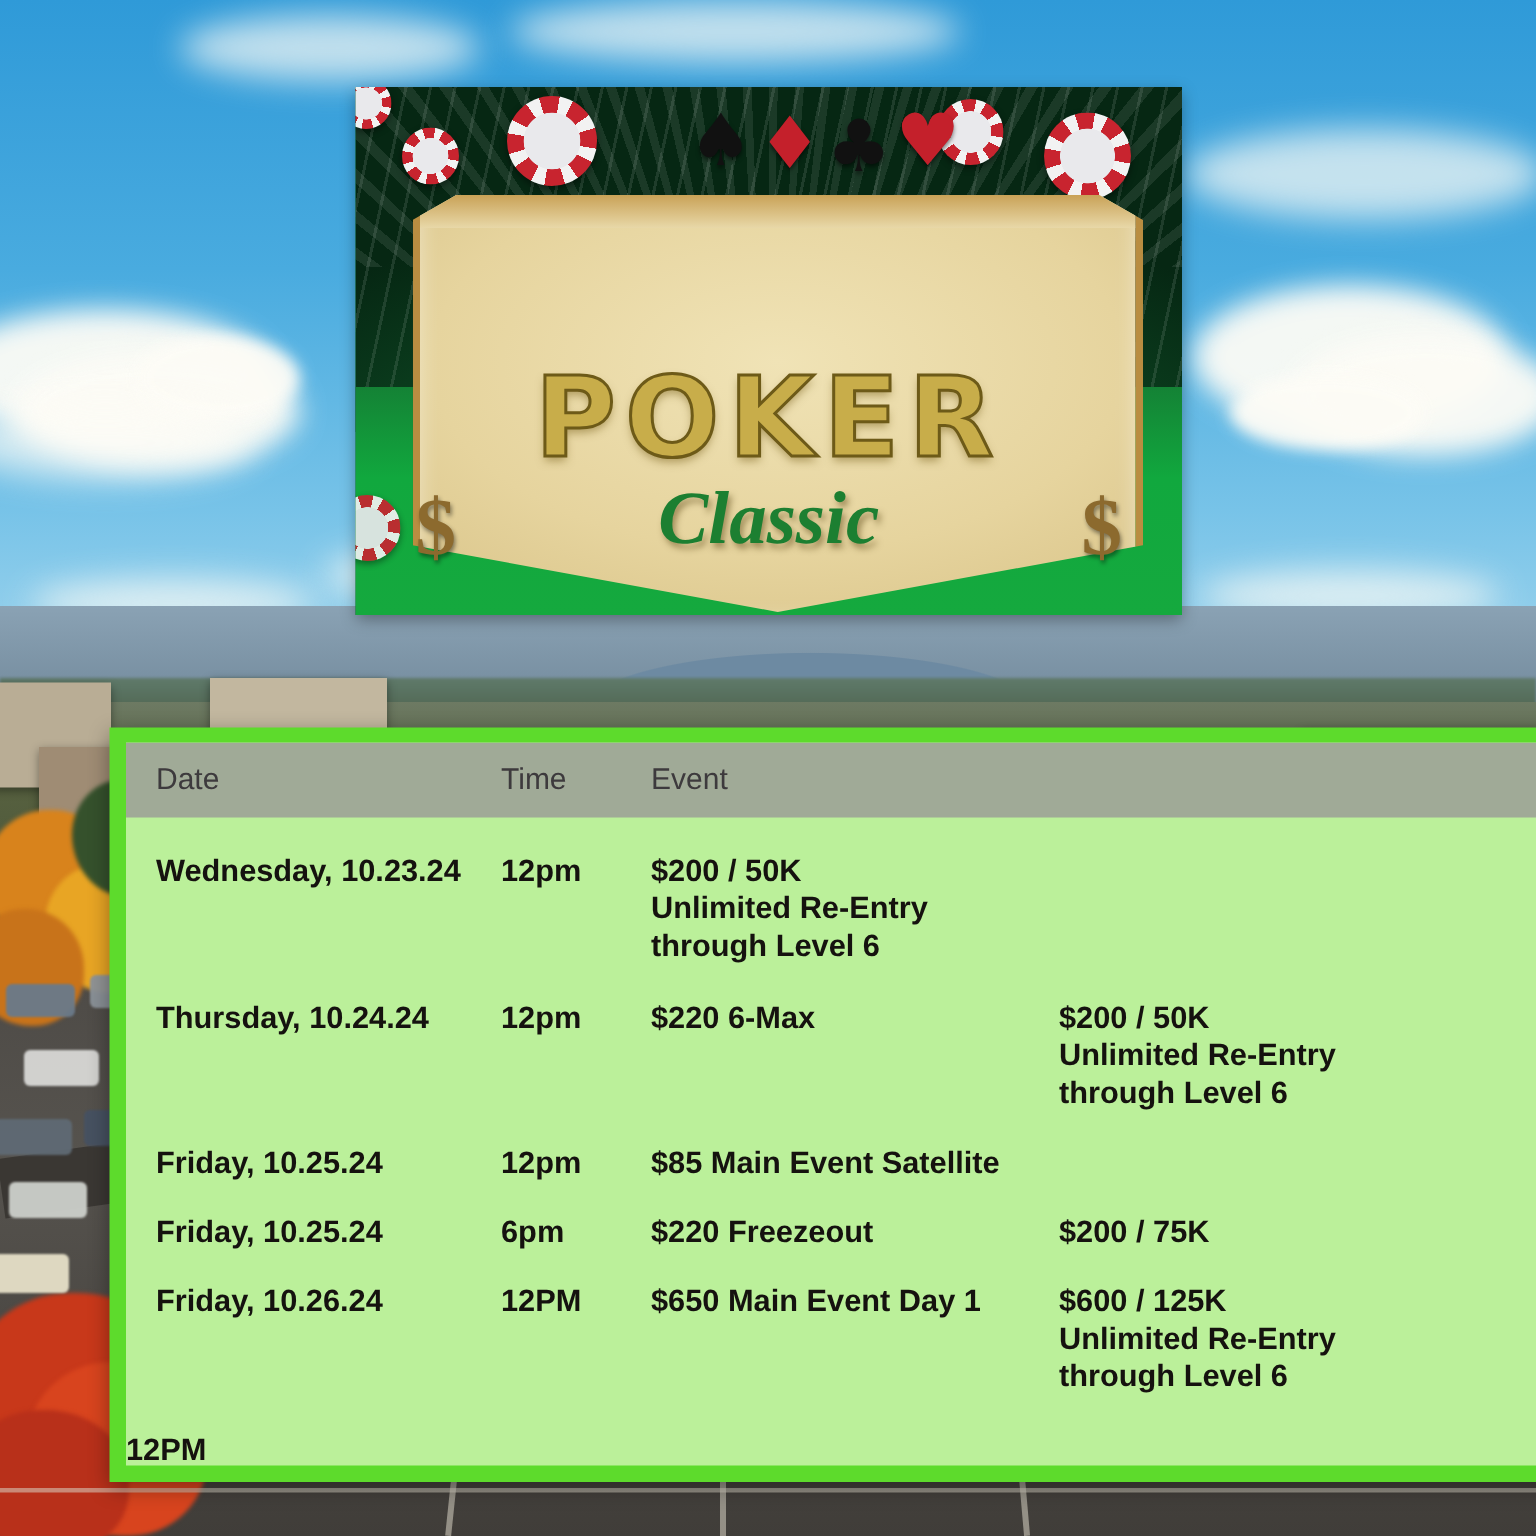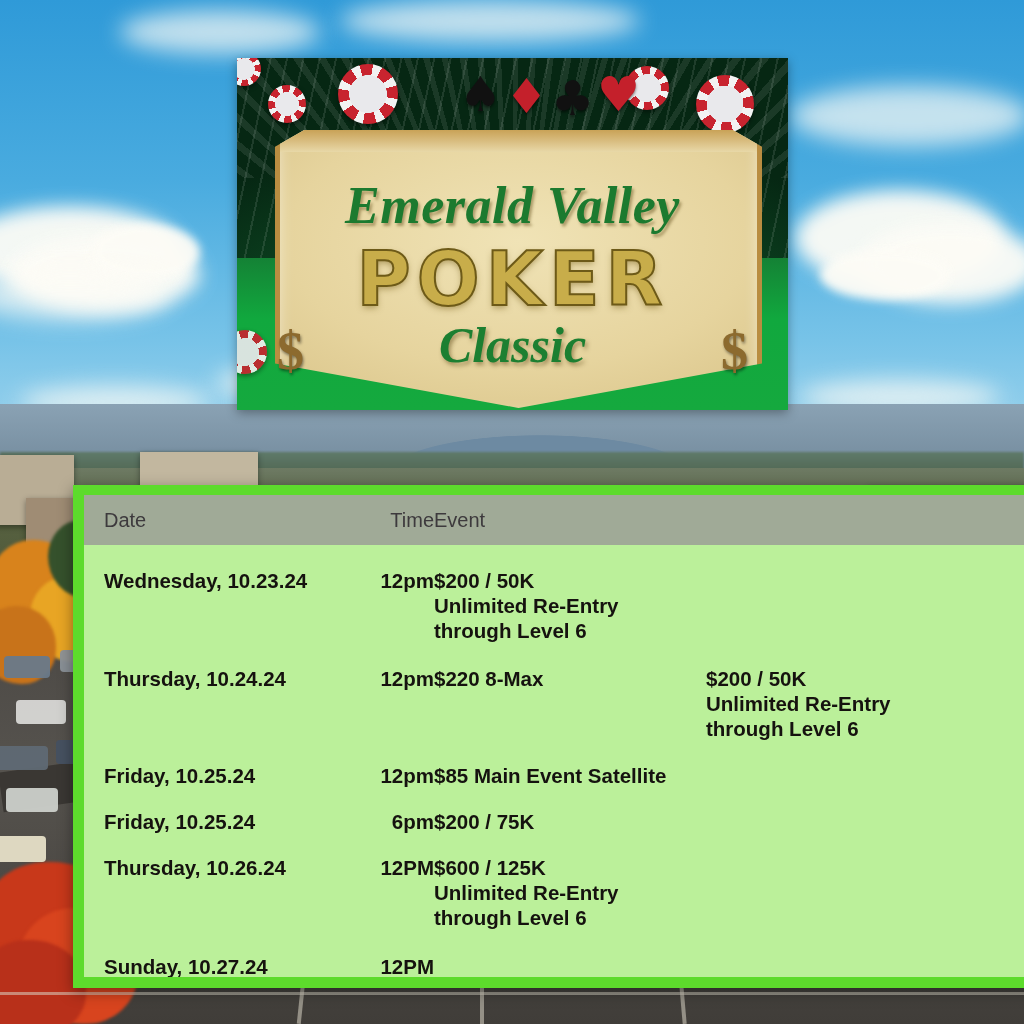--- a/index.html
+++ b/index.html
@@ -143,21 +143,21 @@
     overflow:hidden;
   }
   .thead{
     display:flex;align-items:center;height:50px;
     background:rgba(150,143,150,.72);
     color:#3d3a3d;font-size:20px;
   }
   .tbody{position:relative;}
   .trow{display:flex;}
   .c-date{width:250px;padding-left:20px;box-sizing:border-box;}
-  .c-time{width:100px;box-sizing:border-box;text-align:right;}
+  .c-time{width:100px;box-sizing:border-box;}
   .c-event{width:272px;box-sizing:border-box;}
   .c-buy{width:236px;box-sizing:border-box;}
   .tbody .trow{font-size:20.5px;font-weight:bold;color:#15120f;line-height:25px;}
   .cellwrap{white-space:pre-line;}
 </style>
 </head>
 <body>
 
 <div class="stage">
 
@@ -239,21 +239,20 @@
 
     <span class="suit" style="left:222px;top:12px;font-size:48px;color:#111;">♠</span>
     <span class="suit" style="left:268px;top:14px;font-size:48px;color:#c4202b;">♦</span>
     <span class="suit" style="left:314px;top:16px;font-size:48px;color:#111;">♣</span>
     <span class="suit" style="left:360px;top:12px;font-size:48px;color:#c4202b;">♥</span>
 
     <div class="parch">
       <div class="parch-top"></div>
     </div>
 
-    <div class="ttl-ev">Emerald Valley</div>
     <div class="ttl-poker">POKER</div>
     <div class="ttl-classic">Classic</div>
     <span class="dollar" style="left:40px;">$</span>
     <span class="dollar" style="right:40px;">$</span>
 
   </div>
 
   <div class="sched">
     <div class="sched-inner">
 
@@ -269,48 +268,49 @@
           <div class="c-date">Wednesday, 10.23.24</div>
           <div class="c-time">12pm</div>
           <div class="c-buy cellwrap">$200 / 50K
 Unlimited Re-Entry
 through Level 6</div>
         </div>
 
         <div class="trow" style="padding-top:23px;">
           <div class="c-date">Thursday, 10.24.24</div>
           <div class="c-time">12pm</div>
-          <div class="c-event">$220 8-Max</div>
+          <div class="c-event">$220 6-Max</div>
           <div class="c-buy cellwrap">$200 / 50K
 Unlimited Re-Entry
 through Level 6</div>
         </div>
 
         <div class="trow" style="padding-top:22px;">
           <div class="c-date">Friday, 10.25.24</div>
           <div class="c-time">12pm</div>
           <div class="c-event">$85 Main Event Satellite</div>
         </div>
 
         <div class="trow" style="padding-top:21px;">
           <div class="c-date">Friday, 10.25.24</div>
           <div class="c-time">6pm</div>
+          <div class="c-event">$220 Freezeout</div>
           <div class="c-buy cellwrap">$200 / 75K</div>
         </div>
 
         <div class="trow" style="padding-top:21px;">
-          <div class="c-date">Thursday, 10.26.24</div>
+          <div class="c-date">Friday, 10.26.24</div>
           <div class="c-time">12PM</div>
+          <div class="c-event">$650 Main Event Day 1</div>
           <div class="c-buy cellwrap">$600 / 125K
 Unlimited Re-Entry
 through Level 6</div>
         </div>
 
         <div class="trow" style="padding-top:24px;">
-          <div class="c-date">Sunday, 10.27.24</div>
           <div class="c-time">12PM</div>
           <div class="c-buy cellwrap"></div>
         </div>
 
       </div>
     </div>
   </div>
 
 </div>
 

